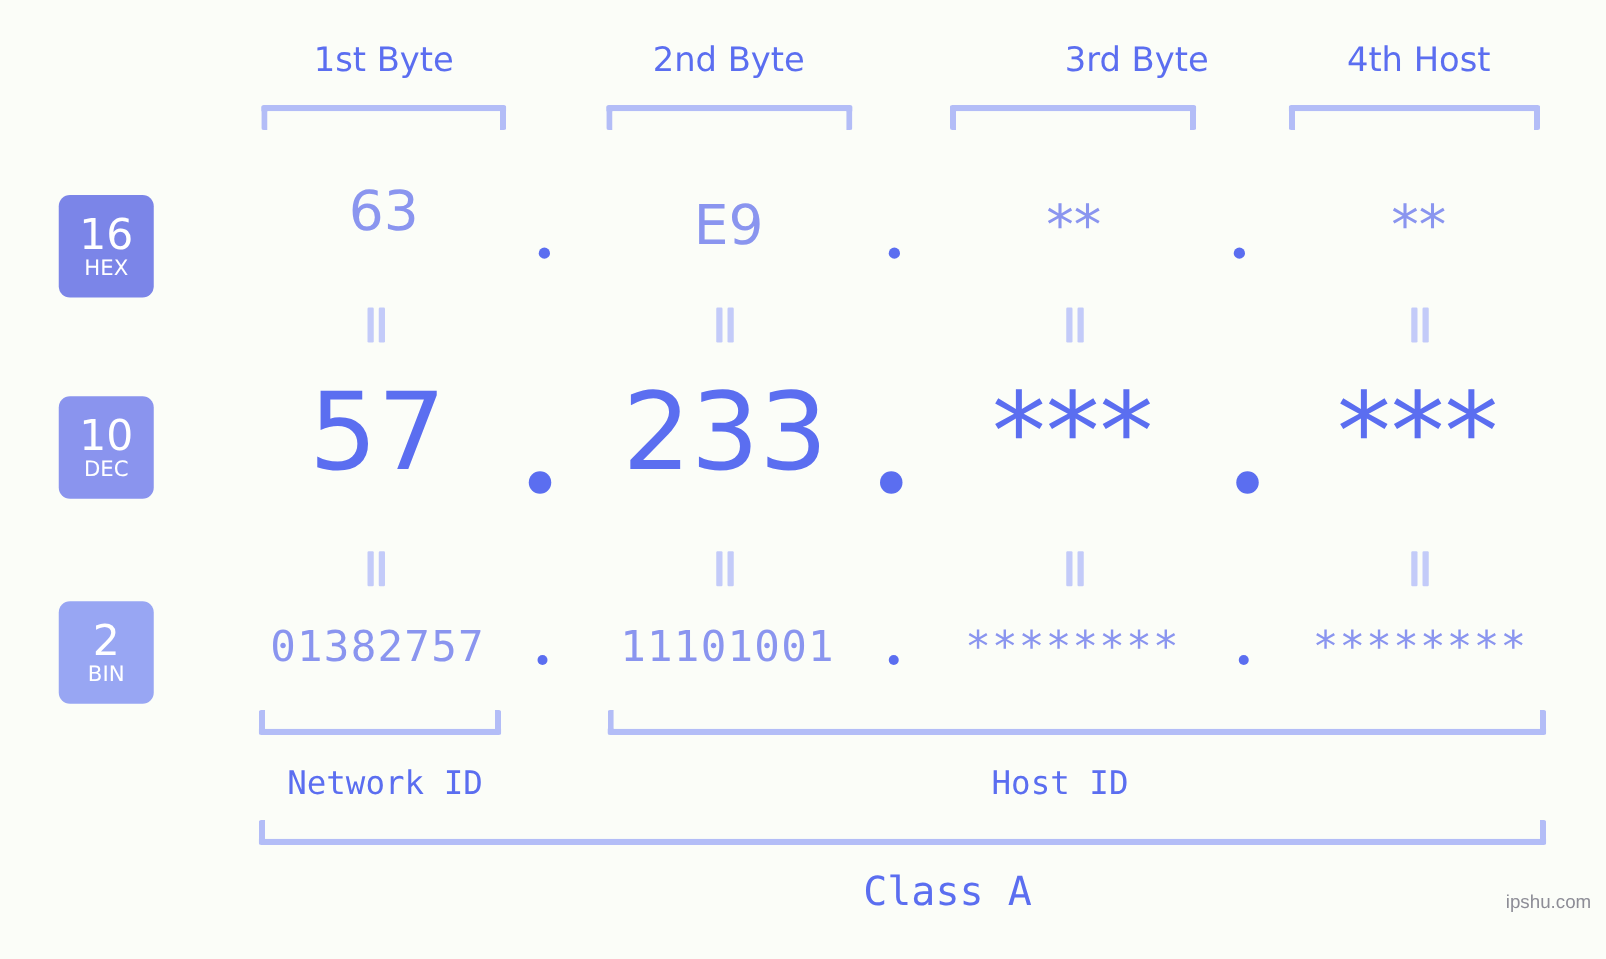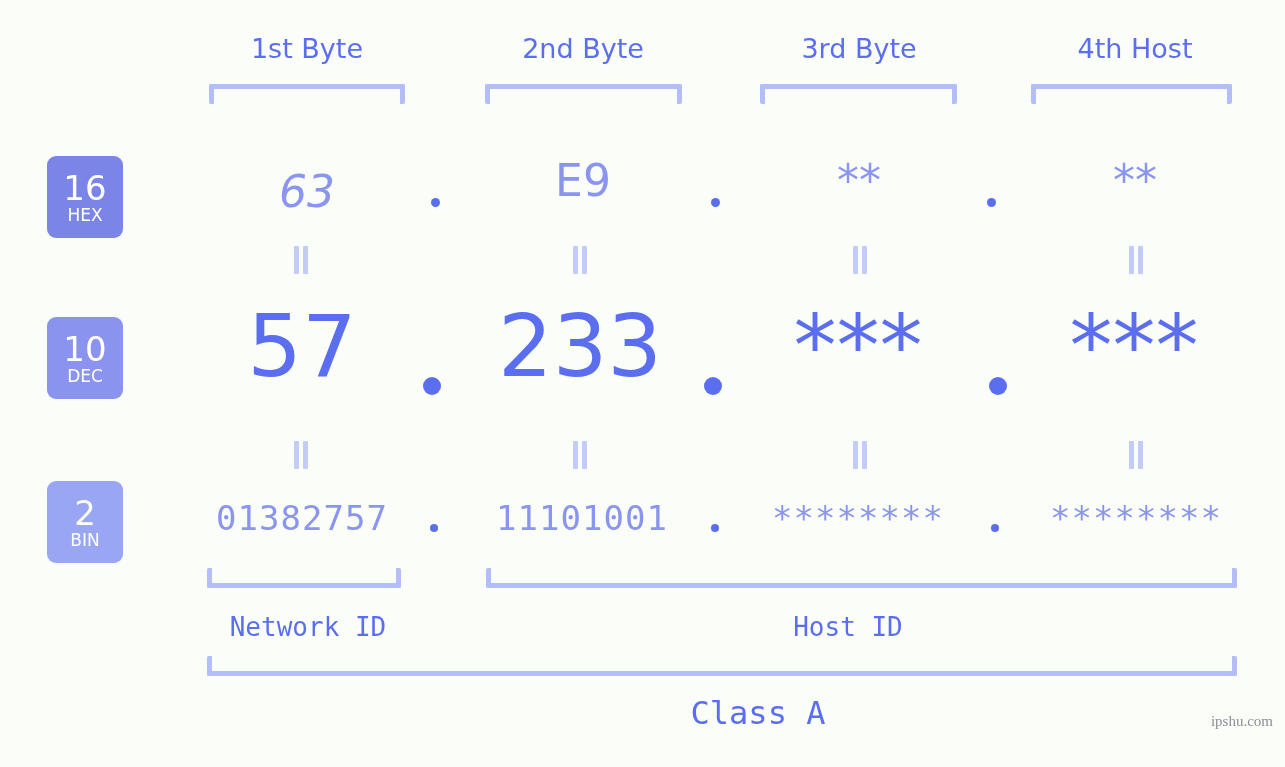--- a/index.html
+++ b/index.html
@@ -141,32 +141,32 @@
     font-size: 32px;
     font-family: "DejaVu Sans Mono", monospace;
     white-space: nowrap;
   }
   .watermark {
     position: absolute;
     right: 12px;
     top: 713px;
     color: #8d8d96;
     font-size: 15px;
-    font-family: Liberation Serif, serif;
+    font-family: Liberation Sans, sans-serif;
     text-align: right;
   }
 </style>
 </head>
 <body>
 
 <div class="stage">
 
   <div class="byte-header" style="left:177px;">1st Byte</div>
   <div class="byte-header" style="left:453px;">2nd Byte</div>
-  <div class="byte-header" style="left:729px;">3rd Byte</div>
+  <div class="byte-header" style="left:707px;text-align:right;">3rd Byte</div>
   <div class="byte-header" style="left:1005px;">4th Host</div>
 
   <div class="bracket-top" style="left:209px;  width:196px;"></div>
   <div class="bracket-top" style="left:485px;  width:197px;"></div>
   <div class="bracket-top" style="left:760px;  width:197px;"></div>
   <div class="bracket-top" style="left:1031px; width:201px;"></div>
 
   <div class="badge" style="top:156px; background:#7b85e8;">
     <span class="num">16</span>
     <span class="lbl">HEX</span>
@@ -174,21 +174,21 @@
   <div class="badge" style="top:317px; background:#8a94ee;">
     <span class="num">10</span>
     <span class="lbl">DEC</span>
   </div>
   <div class="badge" style="top:481px; background:#98a6f3;">
     <span class="num">2</span>
     <span class="lbl">BIN</span>
   </div>
 
   <div class="row row-hex">
-    <div class="cell" style="left:177px; top:166px; width:260px;font-style:italic;">63</div>
+    <div class="cell" style="left:177px; top:144px; width:260px;">63</div>
     <div class="cell" style="left:453px; top:155px; width:260px;">E9</div>
     <div class="cell" style="left:729px; top:155px; width:260px;">**</div>
     <div class="cell" style="left:1005px; top:155px; width:260px;">**</div>
     <div class="dot dot-hex" style="left:431px; top:198px;"></div>
     <div class="dot dot-hex" style="left:711px; top:198px;"></div>
     <div class="dot dot-hex" style="left:987px; top:198px;"></div>
   </div>
 
   <div class="eqmark" style="left:292px; top:246px;">
       <i></i>

